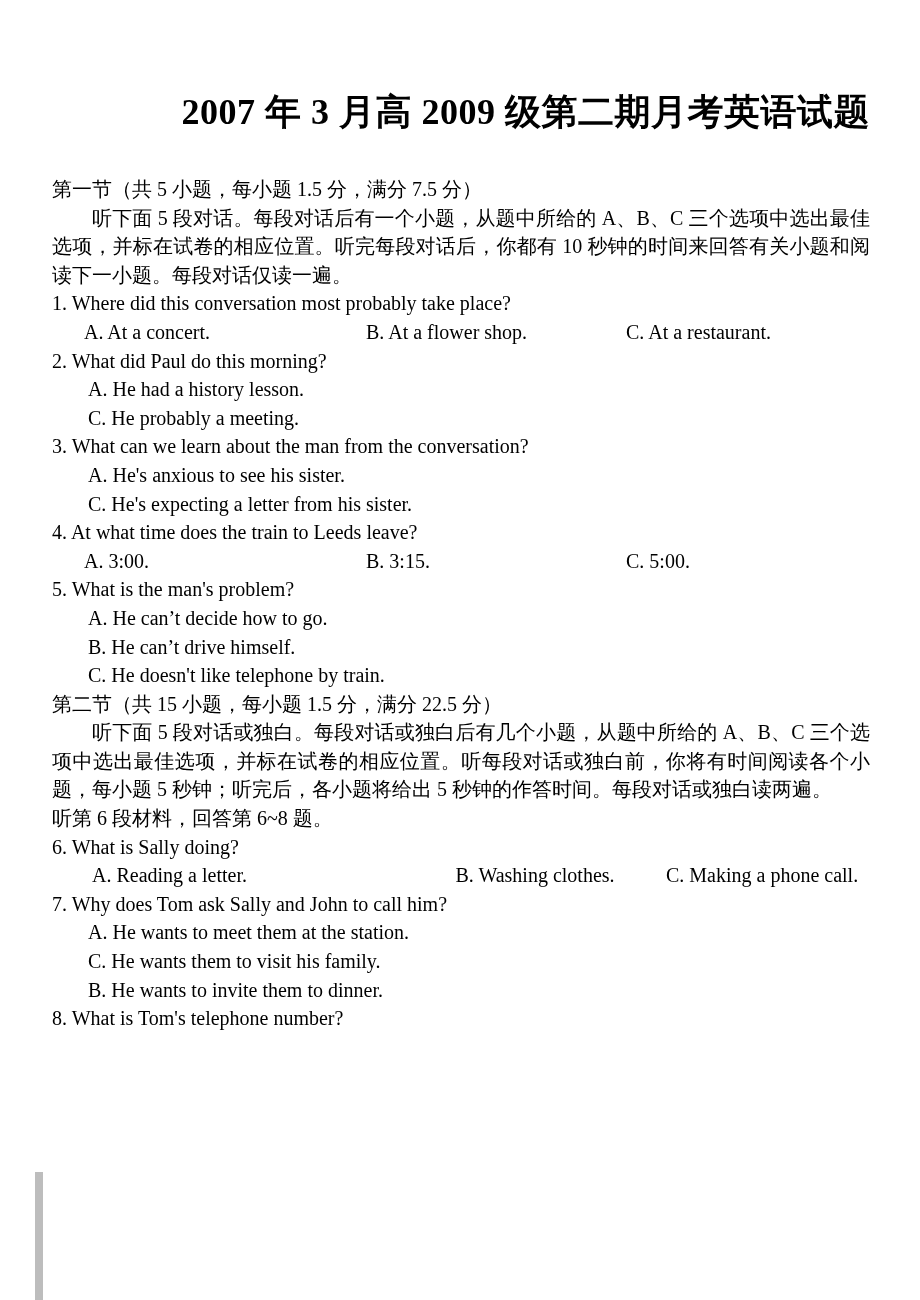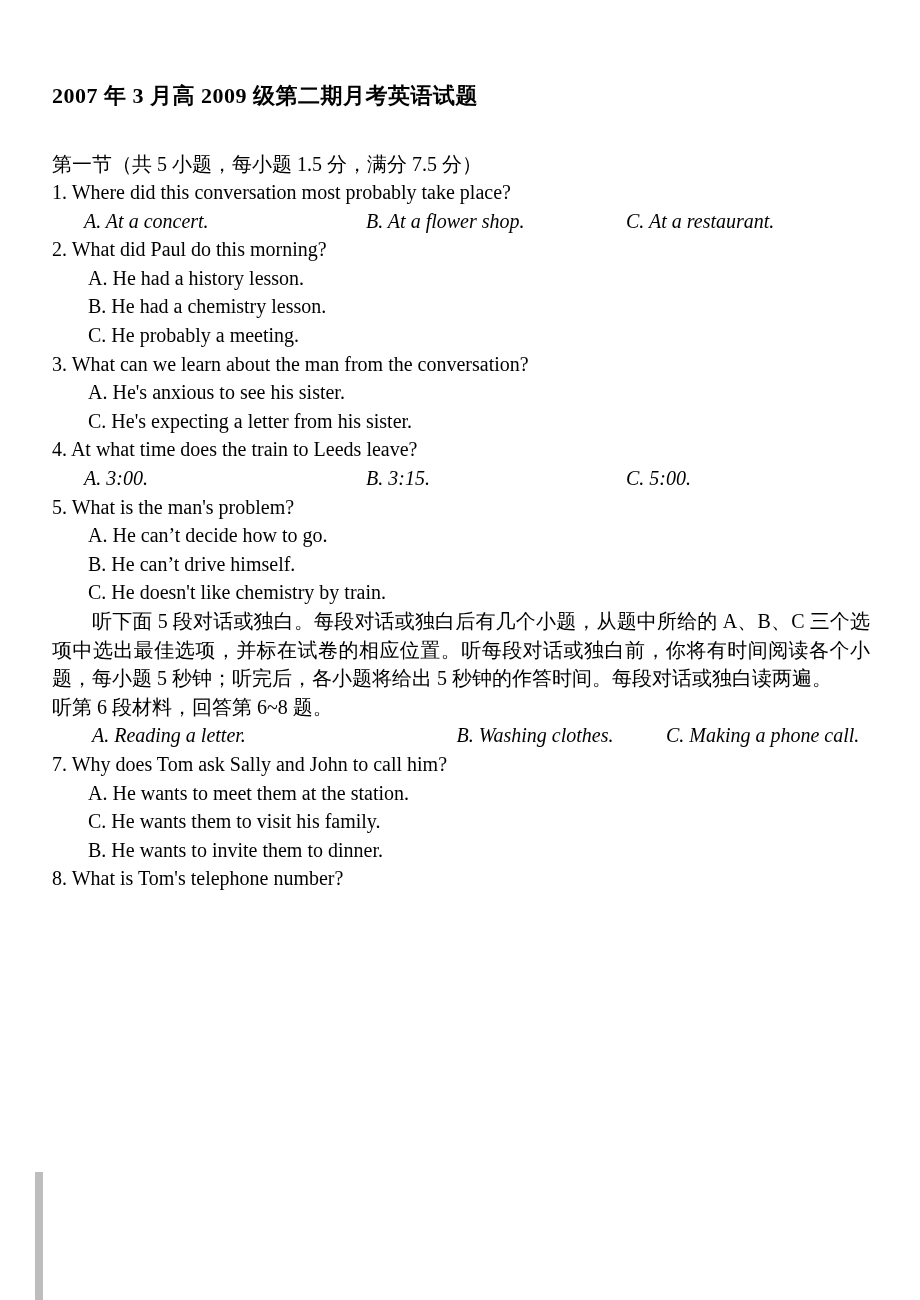--- a/index.html
+++ b/index.html
@@ -13,41 +13,41 @@
     font-family: "Liberation Serif", "DejaVu Serif", serif;
     color: #000000;
   }
   .page {
     position: absolute;
     inset: 0;
     padding: 78px 50px 0 52px;
     background: #ffffff;
   }
   .doc-title {
-    text-align: left;
-    font-size: 22px;
+    text-align: right;
+    font-size: 36px;
     font-weight: bold;
     line-height: 1.25;
-    margin: 4px 0 40px 0;
+    margin: 12px 0 40px 0;
     letter-spacing: 0.5px;
   }
   .block {
     font-size: 20px;
     line-height: 28.6px;
   }
   .para {
     text-align: justify;
     text-indent: 2em;
   }
   .option { padding-left: 36px; }
   .options-row {
     display: flex;
     padding-left: 32px;
   }
-  .opt-cell { flex: none; width: 261px; white-space: nowrap; font-style: italic; }
+  .opt-cell { flex: none; width: 261px; white-space: nowrap; }
   .opt-cell:nth-child(2) { width: 260px; margin-left: 21px; }
   .opt-cell:last-child { width: auto; flex: 1; }
   .options-row.wide { padding-left: 40px; }
   .options-row.wide .opt-cell:first-child { width: 291px; }
   .options-row.wide .opt-cell:nth-child(2) { width: 262px; text-align: center; }
   .page-edge {
     position: absolute;
     left: 35px;
     bottom: 0;
     width: 8px;
@@ -55,45 +55,47 @@
     background: #bdbdbd;
   }
 </style>
 </head>
 <body>
 
 <div class="page">
   <h1 class="doc-title">2007 年 3 月高 2009 级第二期月考英语试题</h1>
   <div>
       <div class="block section">第一节（共 5 小题，每小题 1.5 分，满分 7.5 分）</div>
+      <div class="block para">听下面 5 段对话。每段对话后有一个小题，从题中所给的 A、B、C 三个选项中选出最佳选项，并标在试卷的相应位置。听完每段对话后，你都有 10 秒钟的时间来回答有关小题和阅读下一小题。每段对话仅读一遍。</div>
       <div class="block question">1. Where did this conversation most probably take place?</div>
       <div class="block options-row">
         <span class="opt-cell">A. At a concert.</span>
         <span class="opt-cell">B. At a flower shop.</span>
         <span class="opt-cell">C. At a restaurant.</span>
       </div>
       <div class="block question">2. What did Paul do this morning?</div>
       <div class="block option">A. He had a history lesson.</div>
-      <div class="block option">B. He had a chemistry lesson.</div>
       <div class="block option">C. He probably a meeting.</div>
       <div class="block question">3. What can we learn about the man from the conversation?</div>
       <div class="block option">A. He's anxious to see his sister.</div>
       <div class="block option">C. He's expecting a letter from his sister.</div>
       <div class="block question">4. At what time does the train to Leeds leave?</div>
       <div class="block options-row">
         <span class="opt-cell">A. 3:00.</span>
         <span class="opt-cell">B. 3:15.</span>
         <span class="opt-cell">C. 5:00.</span>
       </div>
       <div class="block question">5. What is the man's problem?</div>
       <div class="block option">A. He can’t decide how to go.</div>
       <div class="block option">B. He can’t drive himself.</div>
-      <div class="block option">C. He doesn't like chemistry by train.</div>
+      <div class="block option">C. He doesn't like telephone by train.</div>
+      <div class="block section">第二节（共 15 小题，每小题 1.5 分，满分 22.5 分）</div>
       <div class="block para">听下面 5 段对话或独白。每段对话或独白后有几个小题，从题中所给的 A、B、C 三个选项中选出最佳选项，并标在试卷的相应位置。听每段对话或独白前，你将有时间阅读各个小题，每小题 5 秒钟；听完后，各小题将给出 5 秒钟的作答时间。每段对话或独白读两遍。</div>
       <div class="block section">听第 6 段材料，回答第 6~8 题。</div>
+      <div class="block question">6. What is Sally doing?</div>
       <div class="block options-row wide">
         <span class="opt-cell">A. Reading a letter.</span>
         <span class="opt-cell">B. Washing clothes.</span>
         <span class="opt-cell">C. Making a phone call.</span>
       </div>
       <div class="block question">7. Why does Tom ask Sally and John to call him?</div>
       <div class="block option">A. He wants to meet them at the station.</div>
       <div class="block option">C. He wants them to visit his family.</div>
       <div class="block option">B. He wants to invite them to dinner.</div>
       <div class="block question">8. What is Tom's telephone number?</div>

